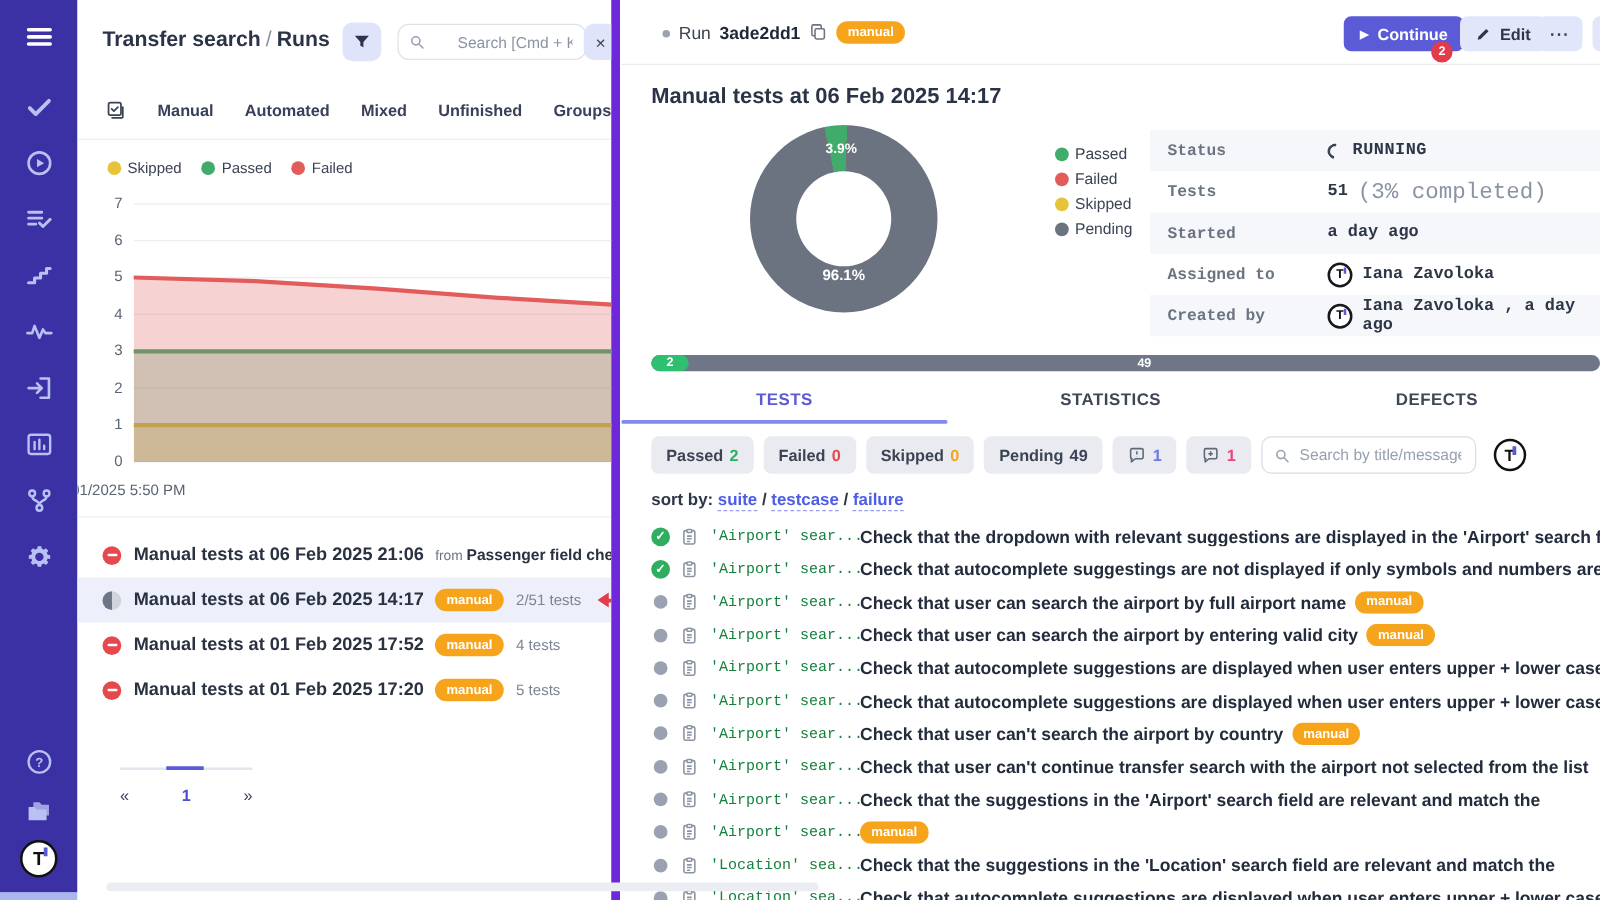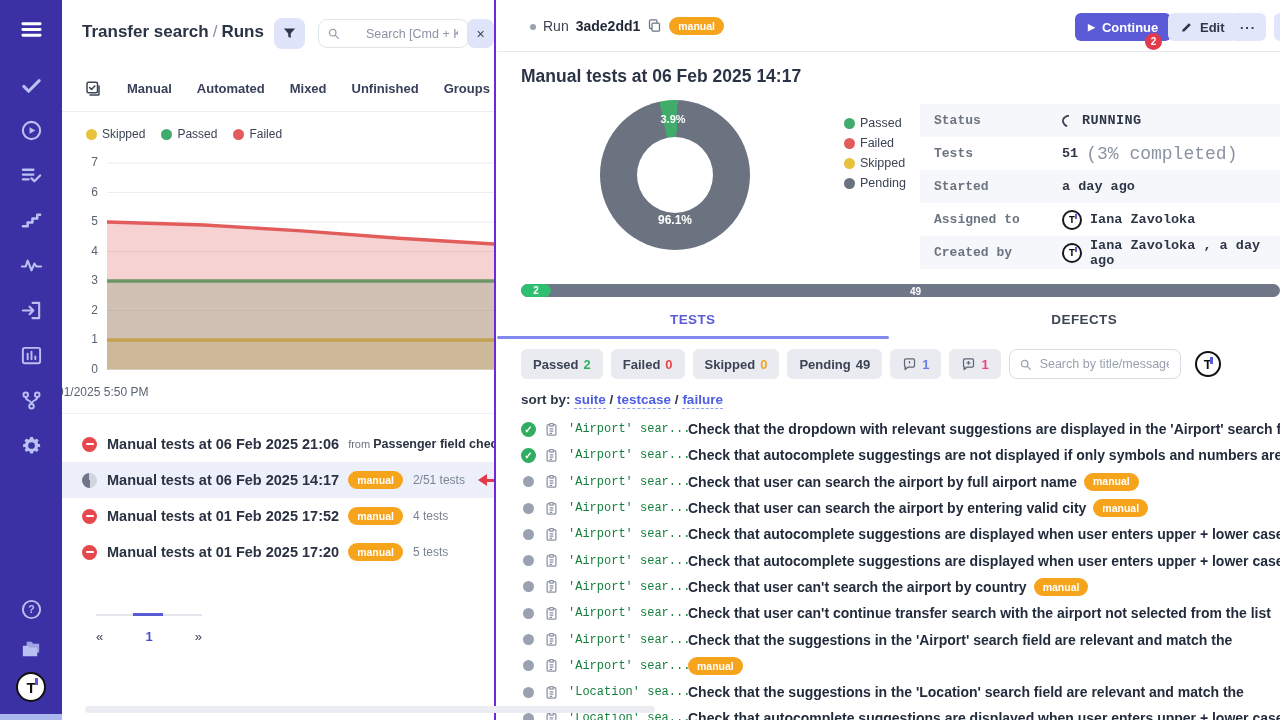--- a/index.html
+++ b/index.html
@@ -15,21 +15,21 @@
   .sb-icon svg{width:23px;height:23px;}
   .sb-icon.first{color:#fff;margin-bottom:30px;}
   .sb-spacer{flex:1;}
   .tavatar{position:relative;width:30px;height:30px;border-radius:50%;background:#fff;border:2.5px solid #111;
            display:flex;align-items:center;justify-content:center;font-weight:700;font-size:15px;color:#111;}
   .tavatar::after{content:"";position:absolute;top:4px;right:6px;width:3px;height:7px;background:#5b5bd7;}
   .sb-bottom{margin-bottom:12px;}
 
   
   .left-panel{position:absolute;left:62px;top:0;width:434px;height:720px;background:#fff;
-              border-right:2px solid #6d28d9;overflow:hidden;}
+              border-right:7px solid #6d28d9;overflow:hidden;}
   .lp-top{position:relative;height:66px;}
   .lp-title{position:absolute;left:20px;top:22px;font-size:17px;font-weight:700;color:#2b3346;white-space:nowrap;}
   .lp-title .sep{color:#8a93a3;font-weight:400;padding:0 4px;}
   .iconbtn{display:flex;align-items:center;justify-content:center;border:none;border-radius:8px;
            background:#dfe4fa;color:#2f3550;cursor:pointer;}
   .lp-filter{position:absolute;left:212px;top:18px;width:31px;height:31px;}
   .lp-filter svg{width:15px;height:15px;}
   .lp-search{position:absolute;left:256px;top:19px;width:151px;height:29px;border:1px solid #dfe3ea;border-radius:9px;
              display:flex;align-items:center;padding:0 8px;gap:24px;background:#fff;}
   .lp-search svg{width:13px;height:13px;color:#9aa2b1;flex:none;}
@@ -487,20 +487,21 @@
         <span>2</span>
       </div>
       <div class="pb-gray">
         <span>49</span>
       </div>
     </div>
 
     <div class="dtabs">
 
     <div class="dtab m-active"><span>TESTS</span></div>
+        <div class="dtab"><span>STATISTICS</span></div>
         <div class="dtab"><span>DEFECTS</span></div>
       </div>
 
     <div class="filters">
       <span style="display:flex;gap:8px;">
 
           <button class="chip">
             <span>Passed</span>
             <span class="cnt m-green">2</span>
           </button>

